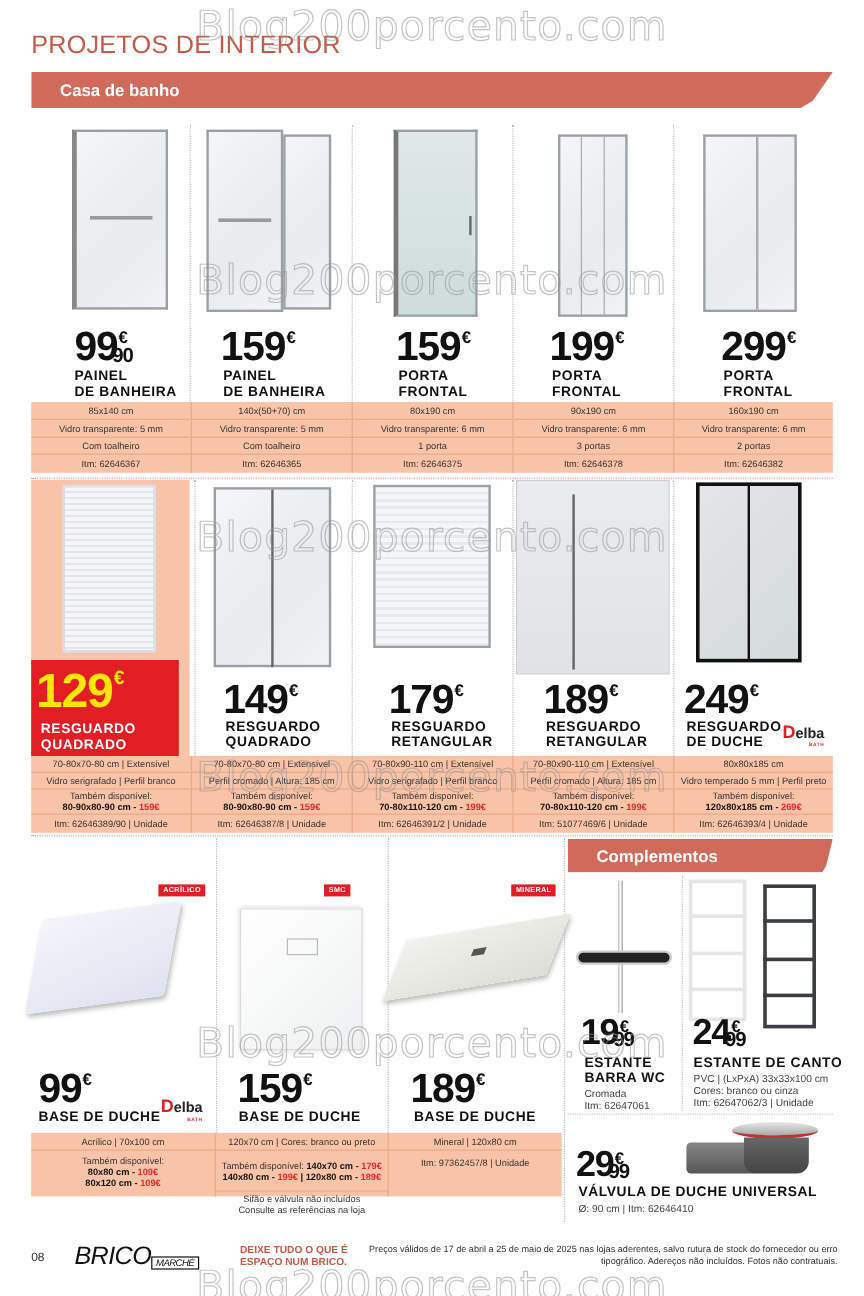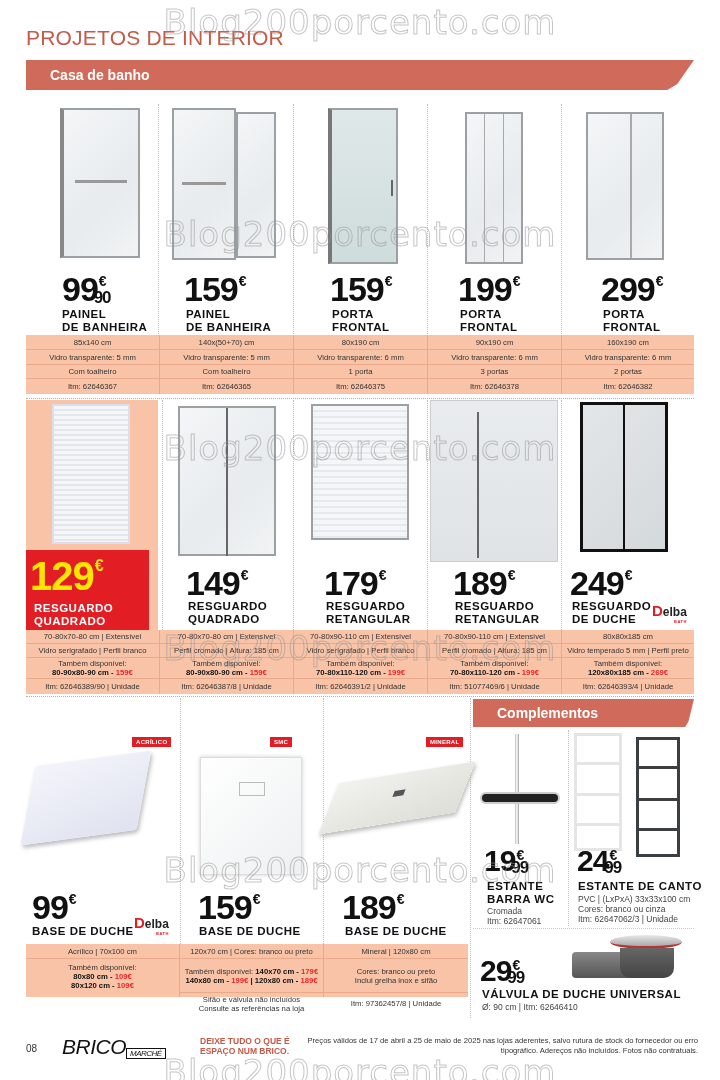--- a/index.html
+++ b/index.html
@@ -284,24 +284,20 @@
           <span><span>Também disponível: </span><b>140x70 cm - </b><span class="red">179€</span></span>
           <span><b>140x80 cm - </b><span class="red">199€</span><b> | 120x80 cm - </b><span class="red">189€</span></span>
         </div>
       <div style="height:21px">
           <span>Sifão e válvula não incluídos</span>
           <span>Consulte as referências na loja</span>
         </div>
     </div>
     <div style="width:144px;display:block;border-bottom:none">
       <div style="height:15px">Mineral | 120x80 cm</div>
-      <div style="height:34px">
-          <span>Cores: branco ou preto</span>
-          <span>Inclui grelha inox e sifão</span>
-        </div>
       <div style="height:21px">Itm: 97362457/8 | Unidade</div>
     </div>
   </div>
 </div>
 
 <div>
   <div class="banner" style="left:473px;top:699px;width:221px;height:28px">
     <span>Complementos</span>
   </div>
   <div class="vsep" style="left:568px;top:730px;height:196px"></div>

